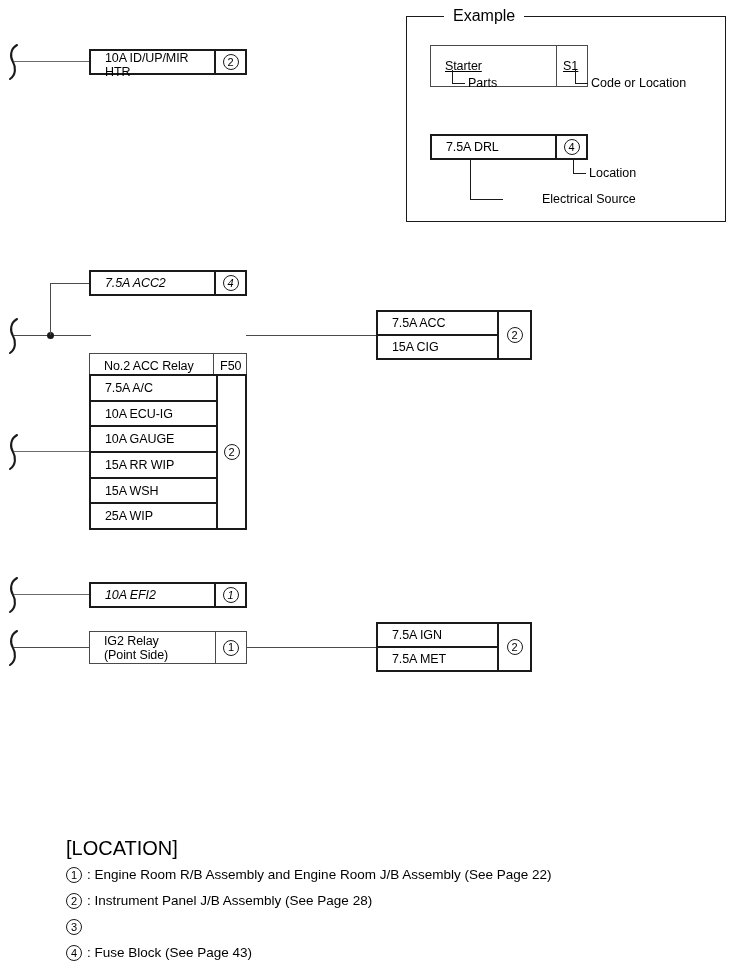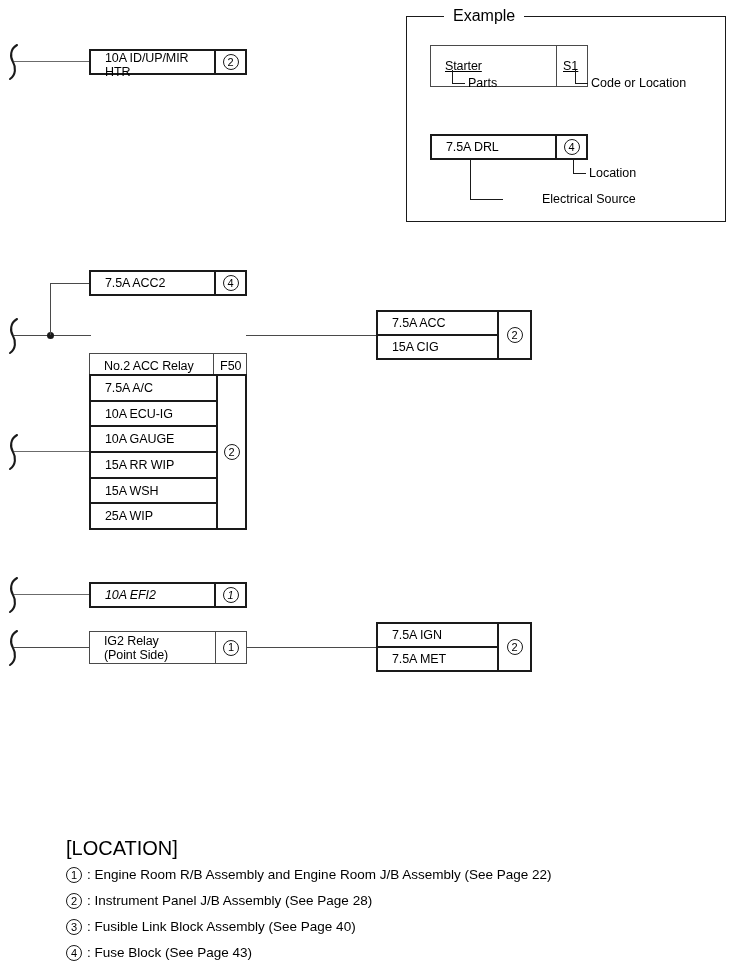--- a/index.html
+++ b/index.html
@@ -213,21 +213,21 @@
   <div class="squiggle" style="left:4px; top:316px;">
     <svg width="22" height="40" viewBox="0 0 22 40">
       <path d="M13 3 C6 7, 6 15, 9 20 C12 25, 12 33, 6 37" fill="none" stroke="#1a1a1a" stroke-width="2.1" stroke-linecap="round"></path>
     </svg>
   </div>
   <div class="wire-h dark" style="left:14px; top:335px; width:77px;"></div>
   <div class="junction" style="left:47px; top:332px;"></div>
   <div class="wire-v" style="left:50px; top:283px; height:52px;"></div>
   <div class="wire-h dark" style="left:50px; top:283px; width:40px;"></div>
 
-  <div class="comp bold" style="left:89px; top:270px; width:158px; height:26px;">
+  <div class="comp bold" style="left:89px; top:270px; width:158px; height:26px;font-style:italic;">
     <div class="names">
       <div class="row">7.5A ACC2</div>
     </div>
     <div class="endcell" style="width:31px;">
       <span class="circnum">4</span>
     </div>
   </div>
 
   <div class="comp thin" style="left:89px; top:322px; width:158px; height:26px;margin-top:31px;">
     <div class="names">
@@ -320,21 +320,20 @@
     <div class="legend-row">
       <span class="circnum">1</span>
       <span>: Engine Room R/B Assembly and Engine Room J/B Assembly (See Page 22)</span>
     </div>
     <div class="legend-row">
       <span class="circnum">2</span>
       <span>: Instrument Panel J/B Assembly (See Page 28)</span>
     </div>
     <div class="legend-row">
       <span class="circnum">3</span>
-      <span>: Fusible Link Block Assembly (See Page 40)</span>
     </div>
     <div class="legend-row">
       <span class="circnum">4</span>
       <span>: Fuse Block (See Page 43)</span>
     </div>
   </div>
 
 </div>
 
 </body></html>

